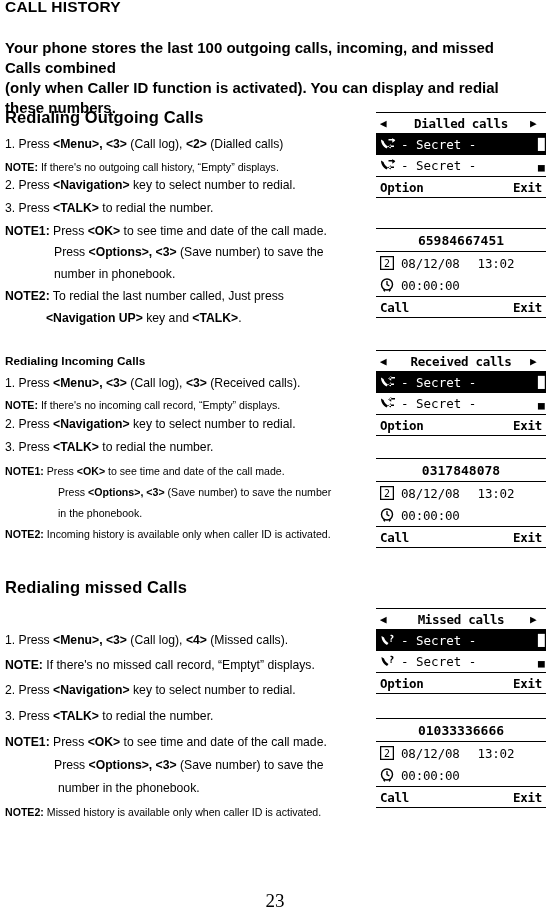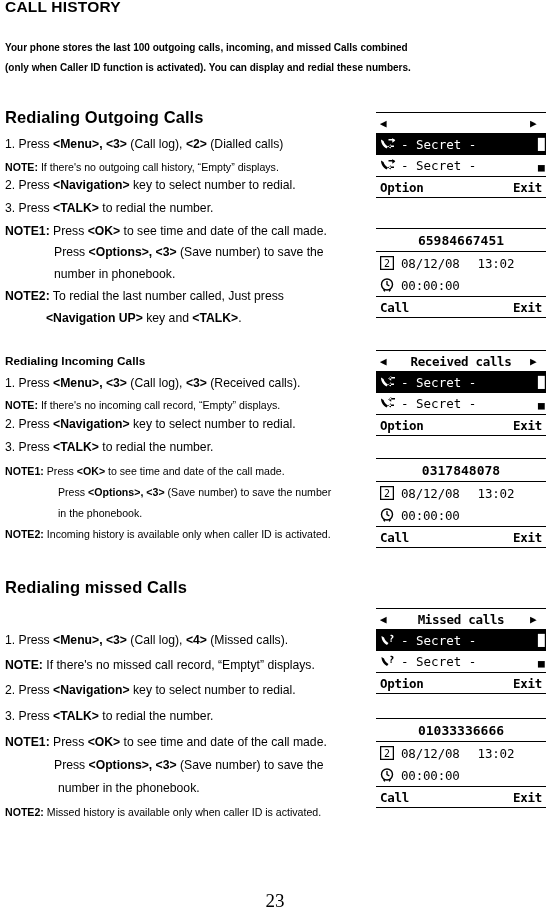--- a/index.html
+++ b/index.html
@@ -23,21 +23,21 @@
     position: absolute;
     left: 5px; top: -2px;
     font-size: 15.5px;
     font-weight: bold;
     letter-spacing: 0.2px;
   }
   .intro {
     position: absolute;
     left: 5px; top: 38px;
     width: 520px;
-    font-size: 10px;
+    font-size: 15px;
     font-weight: bold;
     line-height: 20px;
   }
 
   .sec-head {
     position: absolute;
     left: 5px;
     font-size: 16.5px;
     font-weight: bold;
     letter-spacing: 0.1px;
@@ -190,20 +190,21 @@
   <div class="line" style="top:709px">3. Press <b>&lt;TALK&gt;</b> to redial the number.</div>
   <div class="line" style="top:735px"><b>NOTE1:</b> Press <b>&lt;OK&gt;</b> to see time and date of the call made.</div>
   <div class="line ind1" style="top:758px">Press <b>&lt;Options&gt;,</b> <b>&lt;3&gt;</b> (Save number) to save the</div>
   <div class="line ind3" style="top:781px">number in the phonebook.</div>
   <div class="line small" style="top:805px"><b>NOTE2:</b> Missed history is available only when caller ID is activated.</div>
 
   <div class="lcd" style="left:376px; top:112px">
     <div class="lcd-inner">
       <div class="lcd-row lcd-titlebar">
         <span class="arrow-l">◀</span>
+        <span class="lcd-title-text">Dialled calls</span>
         <span class="arrow-r">▶</span>
       </div>
       <div class="lcd-row lcd-item selected">
         <span class="ico">
           <svg width="17" height="13" viewBox="0 0 17 13">
               <g fill="#fff">
                 <path d="M1 1.5c0 4 2.5 7.5 5.5 9l1.5-2C6 7.5 4.2 5.3 3.5 3z"></path>
                 <path d="M8.5 1h6v1.6h-6zM12.3 0l3 2.4-3 2.4z"></path>
                 <path d="M9 7.5h5v1.6H9zM10.8 6.2l-3 2.2 3 2.2z"></path>
               </g>

